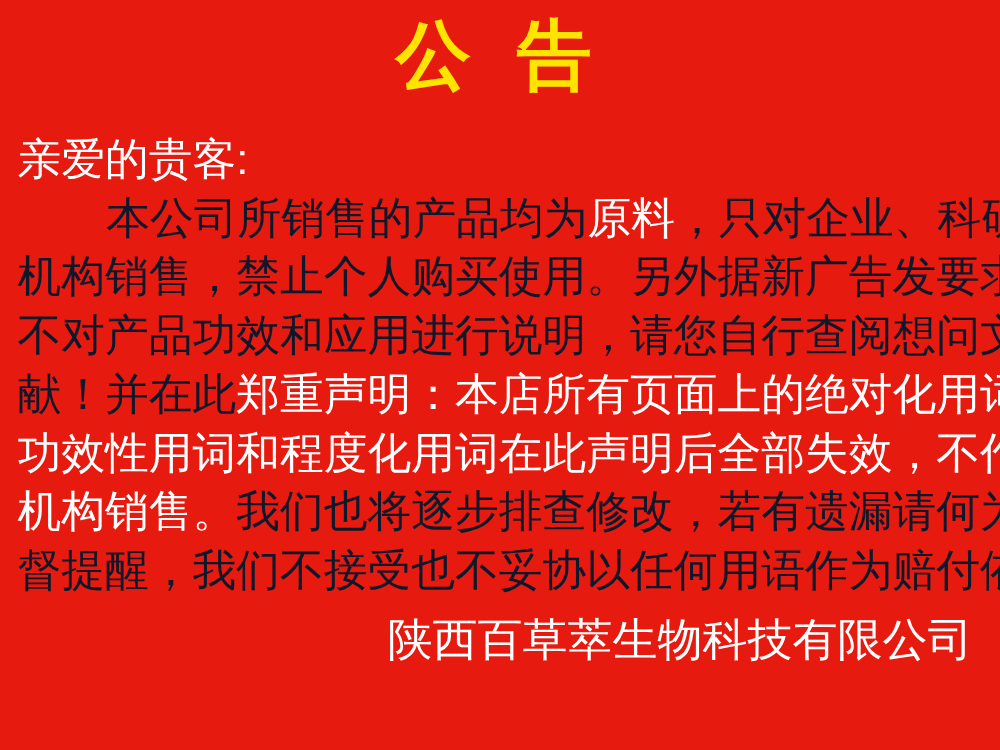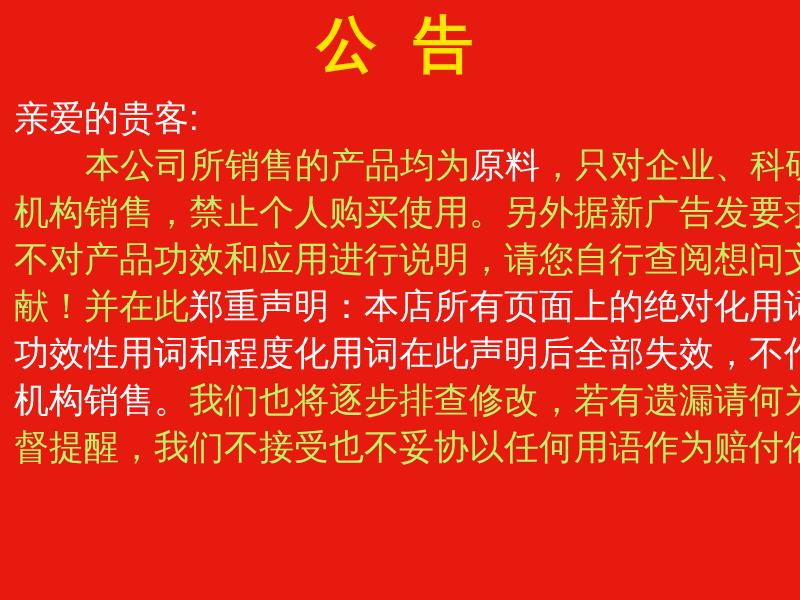--- a/index.html
+++ b/index.html
@@ -19,31 +19,31 @@
   .notice-title {
     text-align: center;
     color: #FFE400;
     font-size: 60px;
     line-height: 66px;
     font-weight: bold;
     letter-spacing: 10px;
     margin: 4px 0 0 0;
   }
   .notice-body {
-    margin-top: 16px;
+    margin-top: 26px;
     padding: 0 14px;
     font-size: 35px;
     line-height: 47px;
     color: #FFFFFF;
     font-weight: 500;
     white-space: nowrap;
   }
   .notice-line { height: 47px; }
   .notice-line.indent { text-indent: 71px; }
-  .seg-white  { color: #bef264; }
+  .seg-white  { color: #0f172a; }
   .seg-yellow { color: #ffffff; }
   .notice-signature {
     margin-top: 8px;
     padding-right: 22px;
     text-align: right;
     color: #FFFFFF;
     font-size: 36px;
     line-height: 47px;
     font-weight: 500;
   }
@@ -59,13 +59,14 @@
 
   <div class="notice-line indent"><span class="seg-white">本公司所销售的产品均为</span><span class="seg-yellow">原料</span><span class="seg-white">，只对企业、科研</span></div>
       <div class="notice-line"><span class="seg-white">机构销售，禁止个人购买使用。另外据新广告发要求，</span></div>
       <div class="notice-line"><span class="seg-white">不对产品功效和应用进行说明，请您自行查阅想问文</span></div>
       <div class="notice-line"><span class="seg-white">献！并在此</span><span class="seg-yellow">郑重声明：本店所有页面上的绝对化用词，</span></div>
       <div class="notice-line"><span class="seg-yellow">功效性用词和程度化用词在此声明后全部失效，不作为</span></div>
       <div class="notice-line"><span class="seg-yellow">机构销售。</span><span class="seg-white">我们也将逐步排查修改，若有遗漏请何为监</span></div>
       <div class="notice-line"><span class="seg-white">督提醒，我们不接受也不妥协以任何用语作为赔付依</span></div>
     </div>
 
+  <div class="notice-signature">陕西百草萃生物科技有限公司</div>
 </div>
 
 </body></html>

